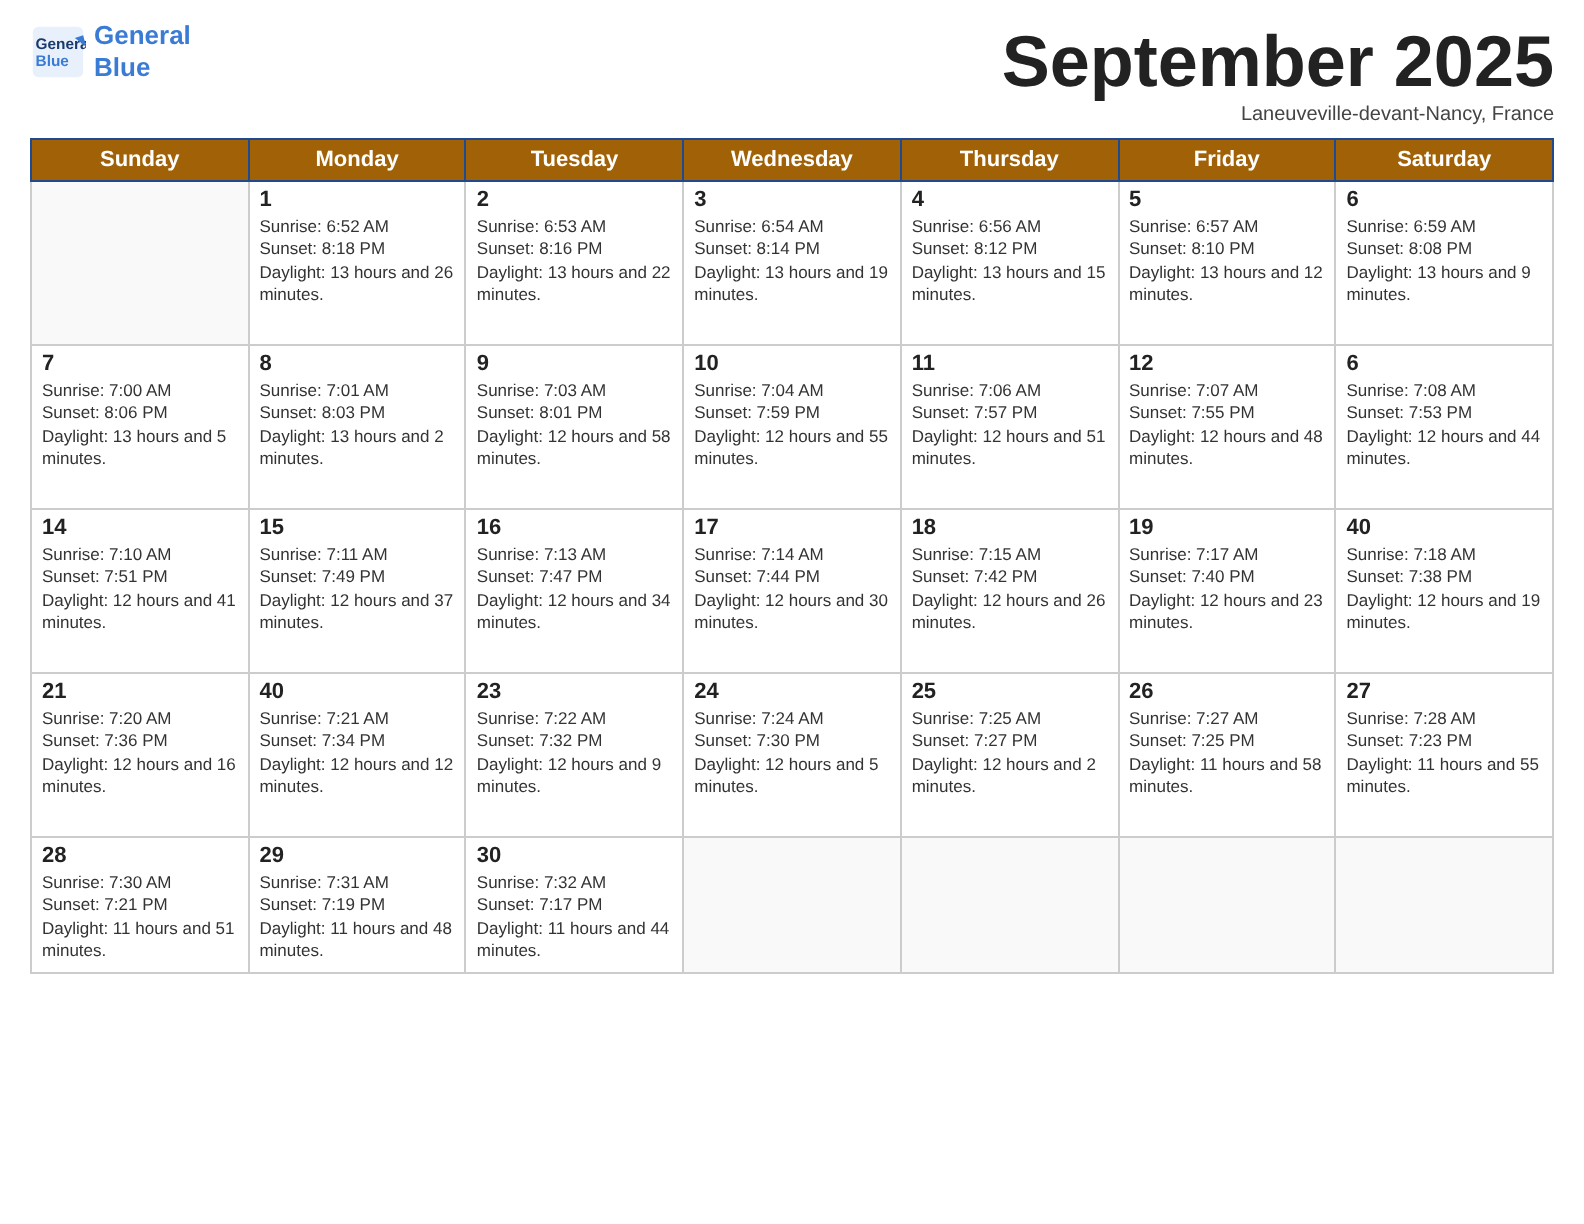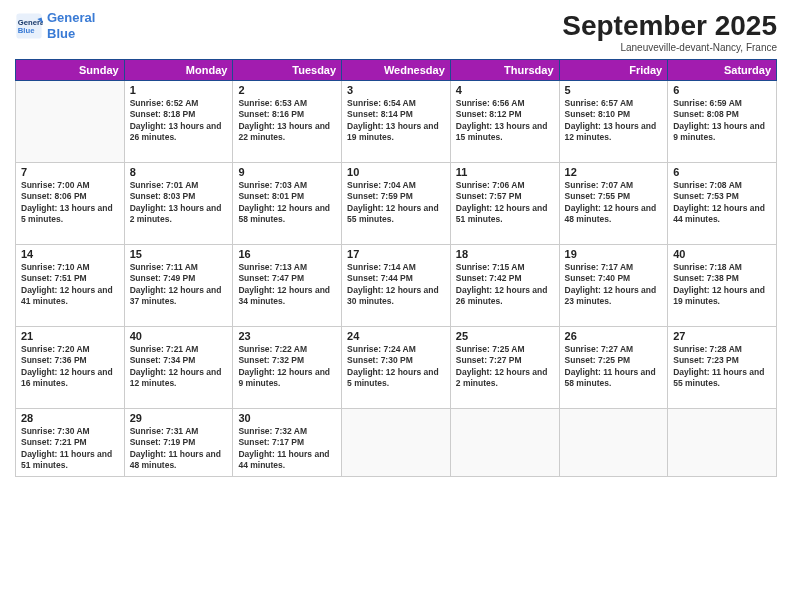--- a/index.html
+++ b/index.html
@@ -37,39 +37,39 @@
       color: #3a7bd5;
     }
     .logo-icon {
       width: 28px;
       height: 28px;
     }
     .title-block {
       text-align: right;
     }
     .month-title {
-      font-size: 28px;
+      font-size: 36px;
       font-weight: bold;
       color: #222;
     }
     .location {
       font-size: 10px;
       color: #444;
     }
     .calendar {
       width: 100%;
       border-collapse: collapse;
       border: 1px solid #ccc;
     }
     .calendar th {
-      background: #a21caf;
+      background: #a16207;
       color: #fff;
       font-size: 11px;
       padding: 4px 5px;
-      text-align: right;
+      text-align: center;
       border: 1px solid #1e4a90;
       font-weight: bold;
     }
     .calendar td {
       vertical-align: top;
       border: 1px solid #ccc;
       padding: 3px 5px;
       width: calc(100% / 7);
       font-size: 9px;
       color: #333;
@@ -79,21 +79,20 @@
       font-size: 11px;
       font-weight: bold;
       color: #222;
       display: block;
       margin-bottom: 2px;
     }
     .cell-content {
       font-size: 8.5px;
       line-height: 1.35;
       color: #333;
-      font-weight: bold;
     }
     .empty-cell {
       background: #f9f9f9;
     }
     tr.week-row td {
       height: 82px;
     }
     tr.last-row td {
       height: 68px;
     }

